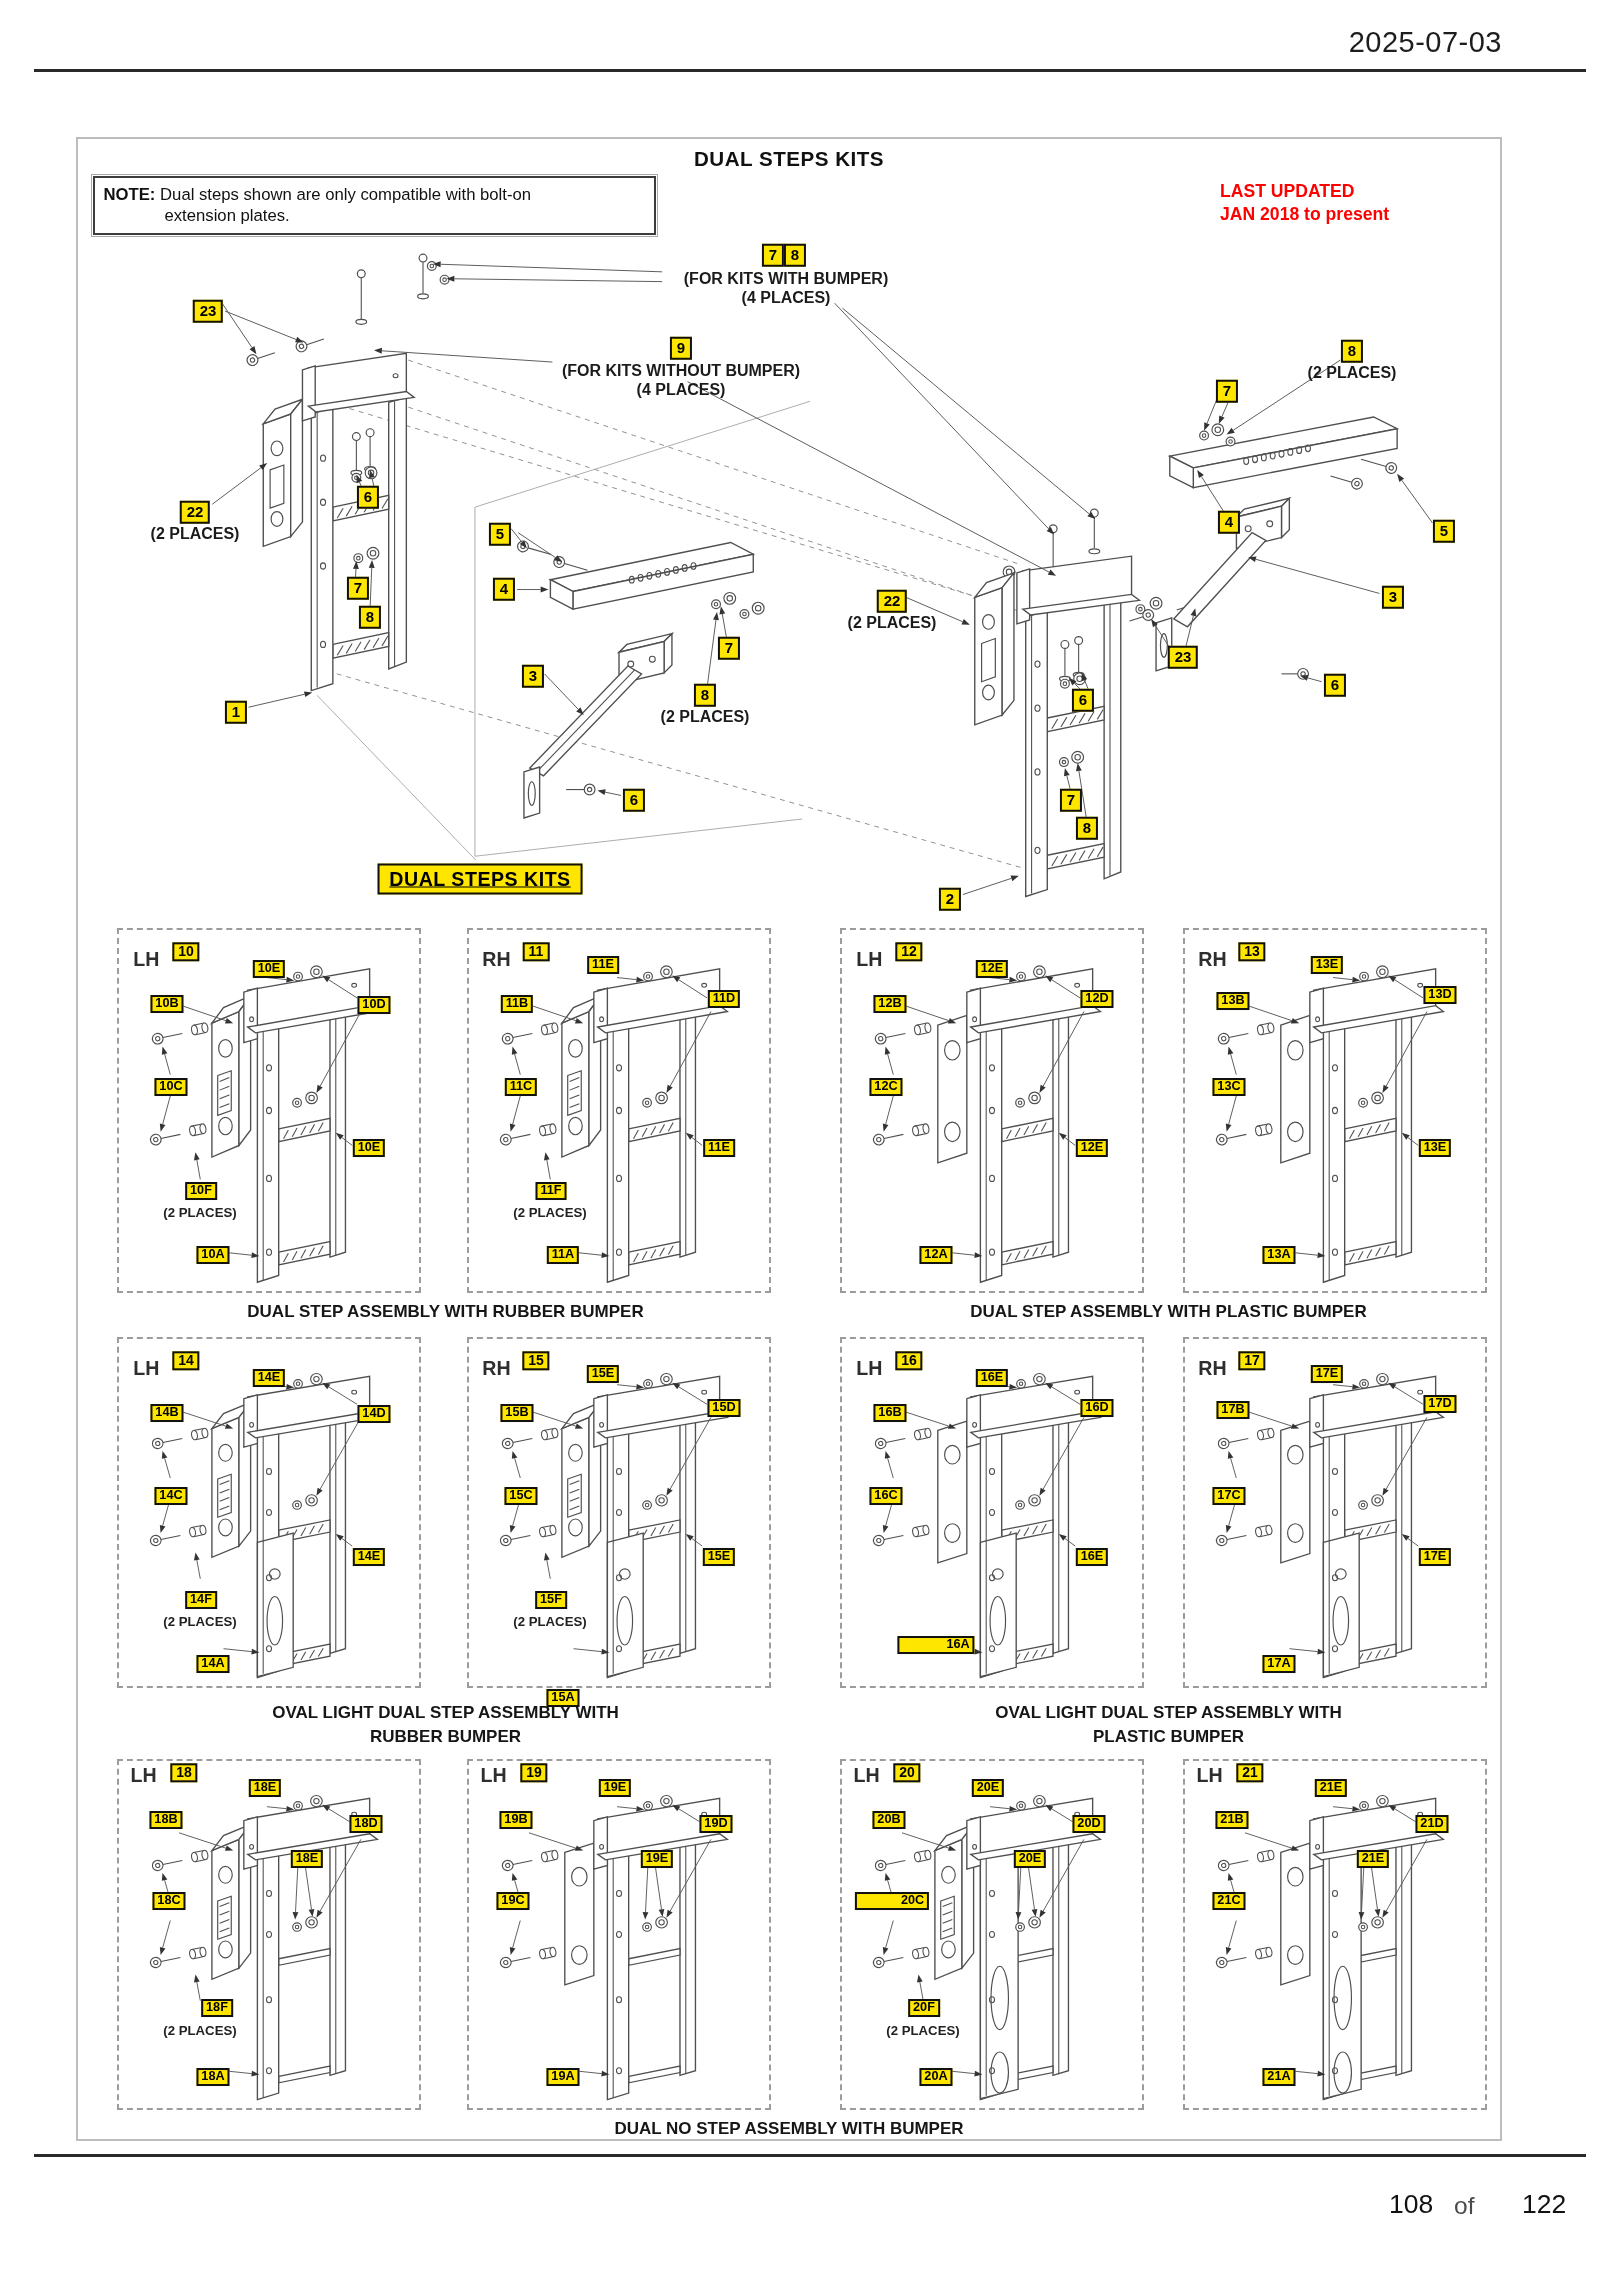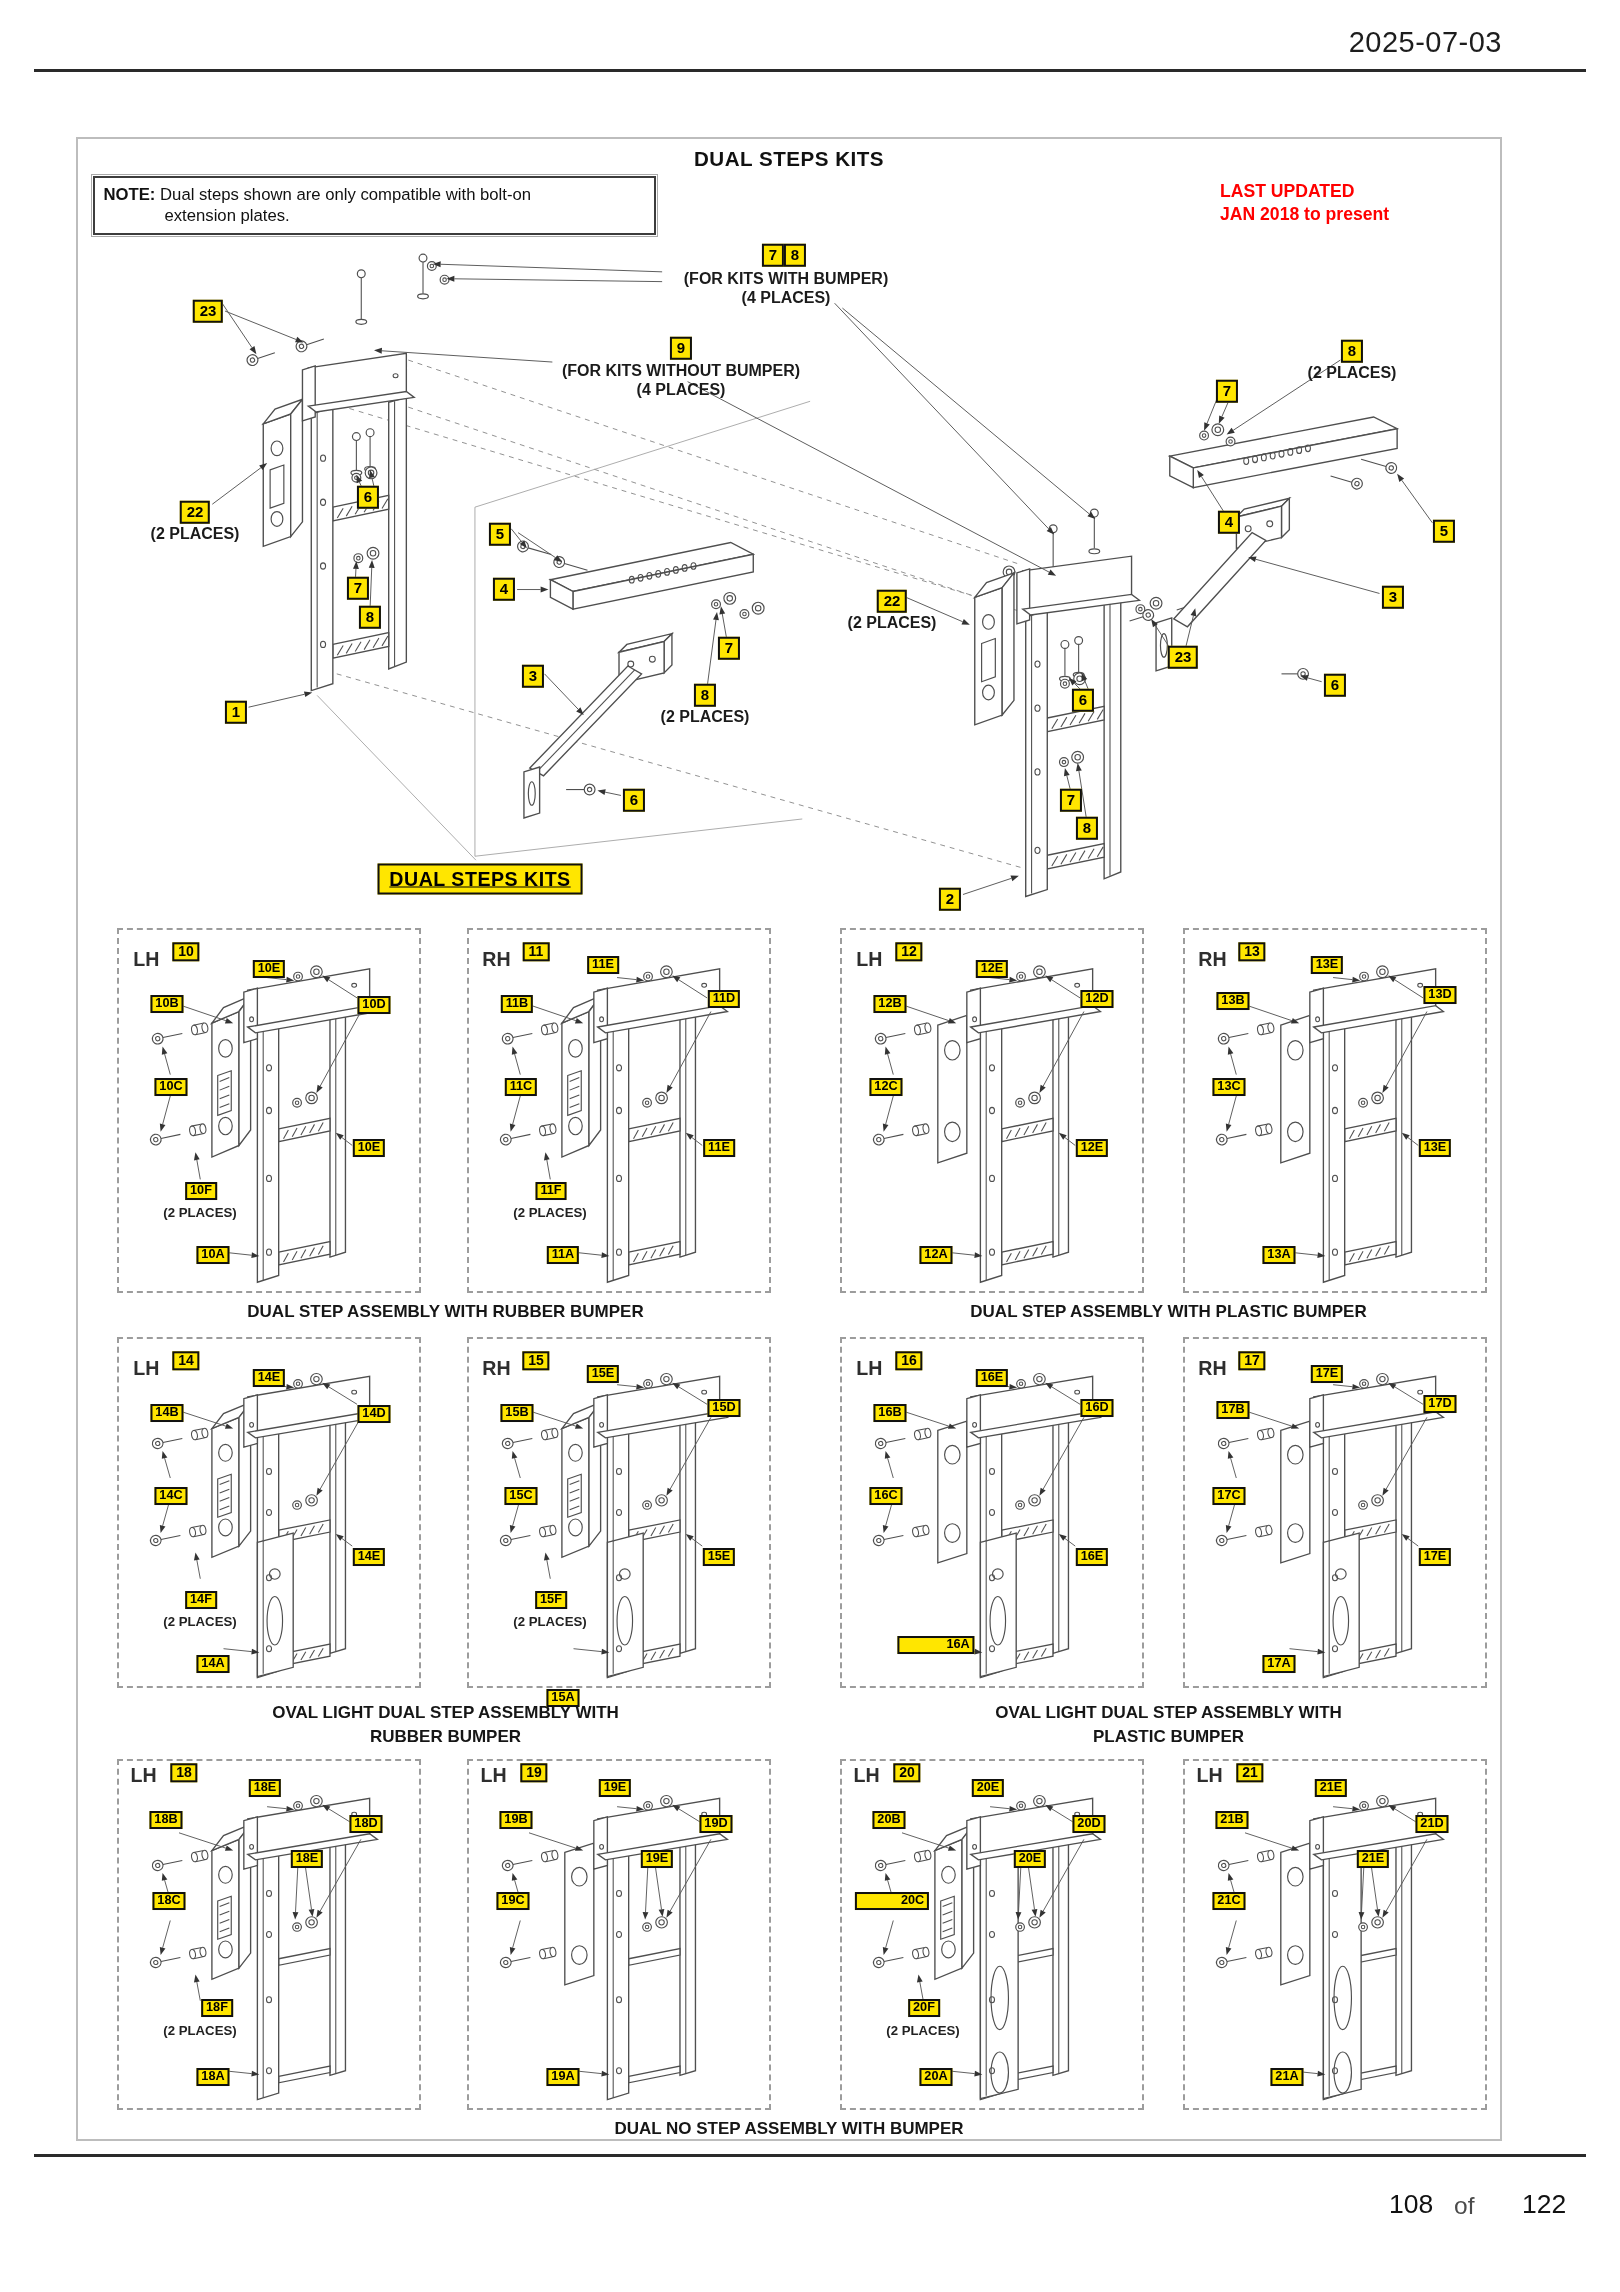--- a/index.html
+++ b/index.html
@@ -1483,21 +1483,21 @@
           <line class="ld" x1="108" y1="332" x2="137.0463436194732" y2="335.14014525615926"></line>
           <polygon points="145,336 136.7238980905329,338.1227663988568 137.36878914841347,332.1575241134617" fill="#333" stroke="none"></polygon>
         </svg>
         <span class="side" style="left: 24.5px; top: 13.7px;">LH</span>
         <span class="co badge" style="left: 65px; top: 11.8px;">21</span>
         <span class="co pco" style="left: 146px; top: 27.4px;">21E</span>
         <span class="co pco" style="left: 47px; top: 59px;">21B</span>
         <span class="co pco" style="left: 247px; top: 63px;">21D</span>
         <span class="co pco" style="left: 188px; top: 98px;">21E</span>
         <span class="co pco" style="left: 44px; top: 140px;">21C</span>
-        <span class="co pco" style="left: 102px; top: 316px;">21A</span>
+        <span class="co pco" style="left: 94px; top: 316px;">21A</span>
       </div>
     </div>
 
   <div class="rule" style="top:2154px"></div>
   <span class="pg" style="left:1389px">108</span>
   <span class="pg pgof" style="left:1454px">of</span>
   <span class="pg" style="left:1522px">122</span>
 </div>
 
 

